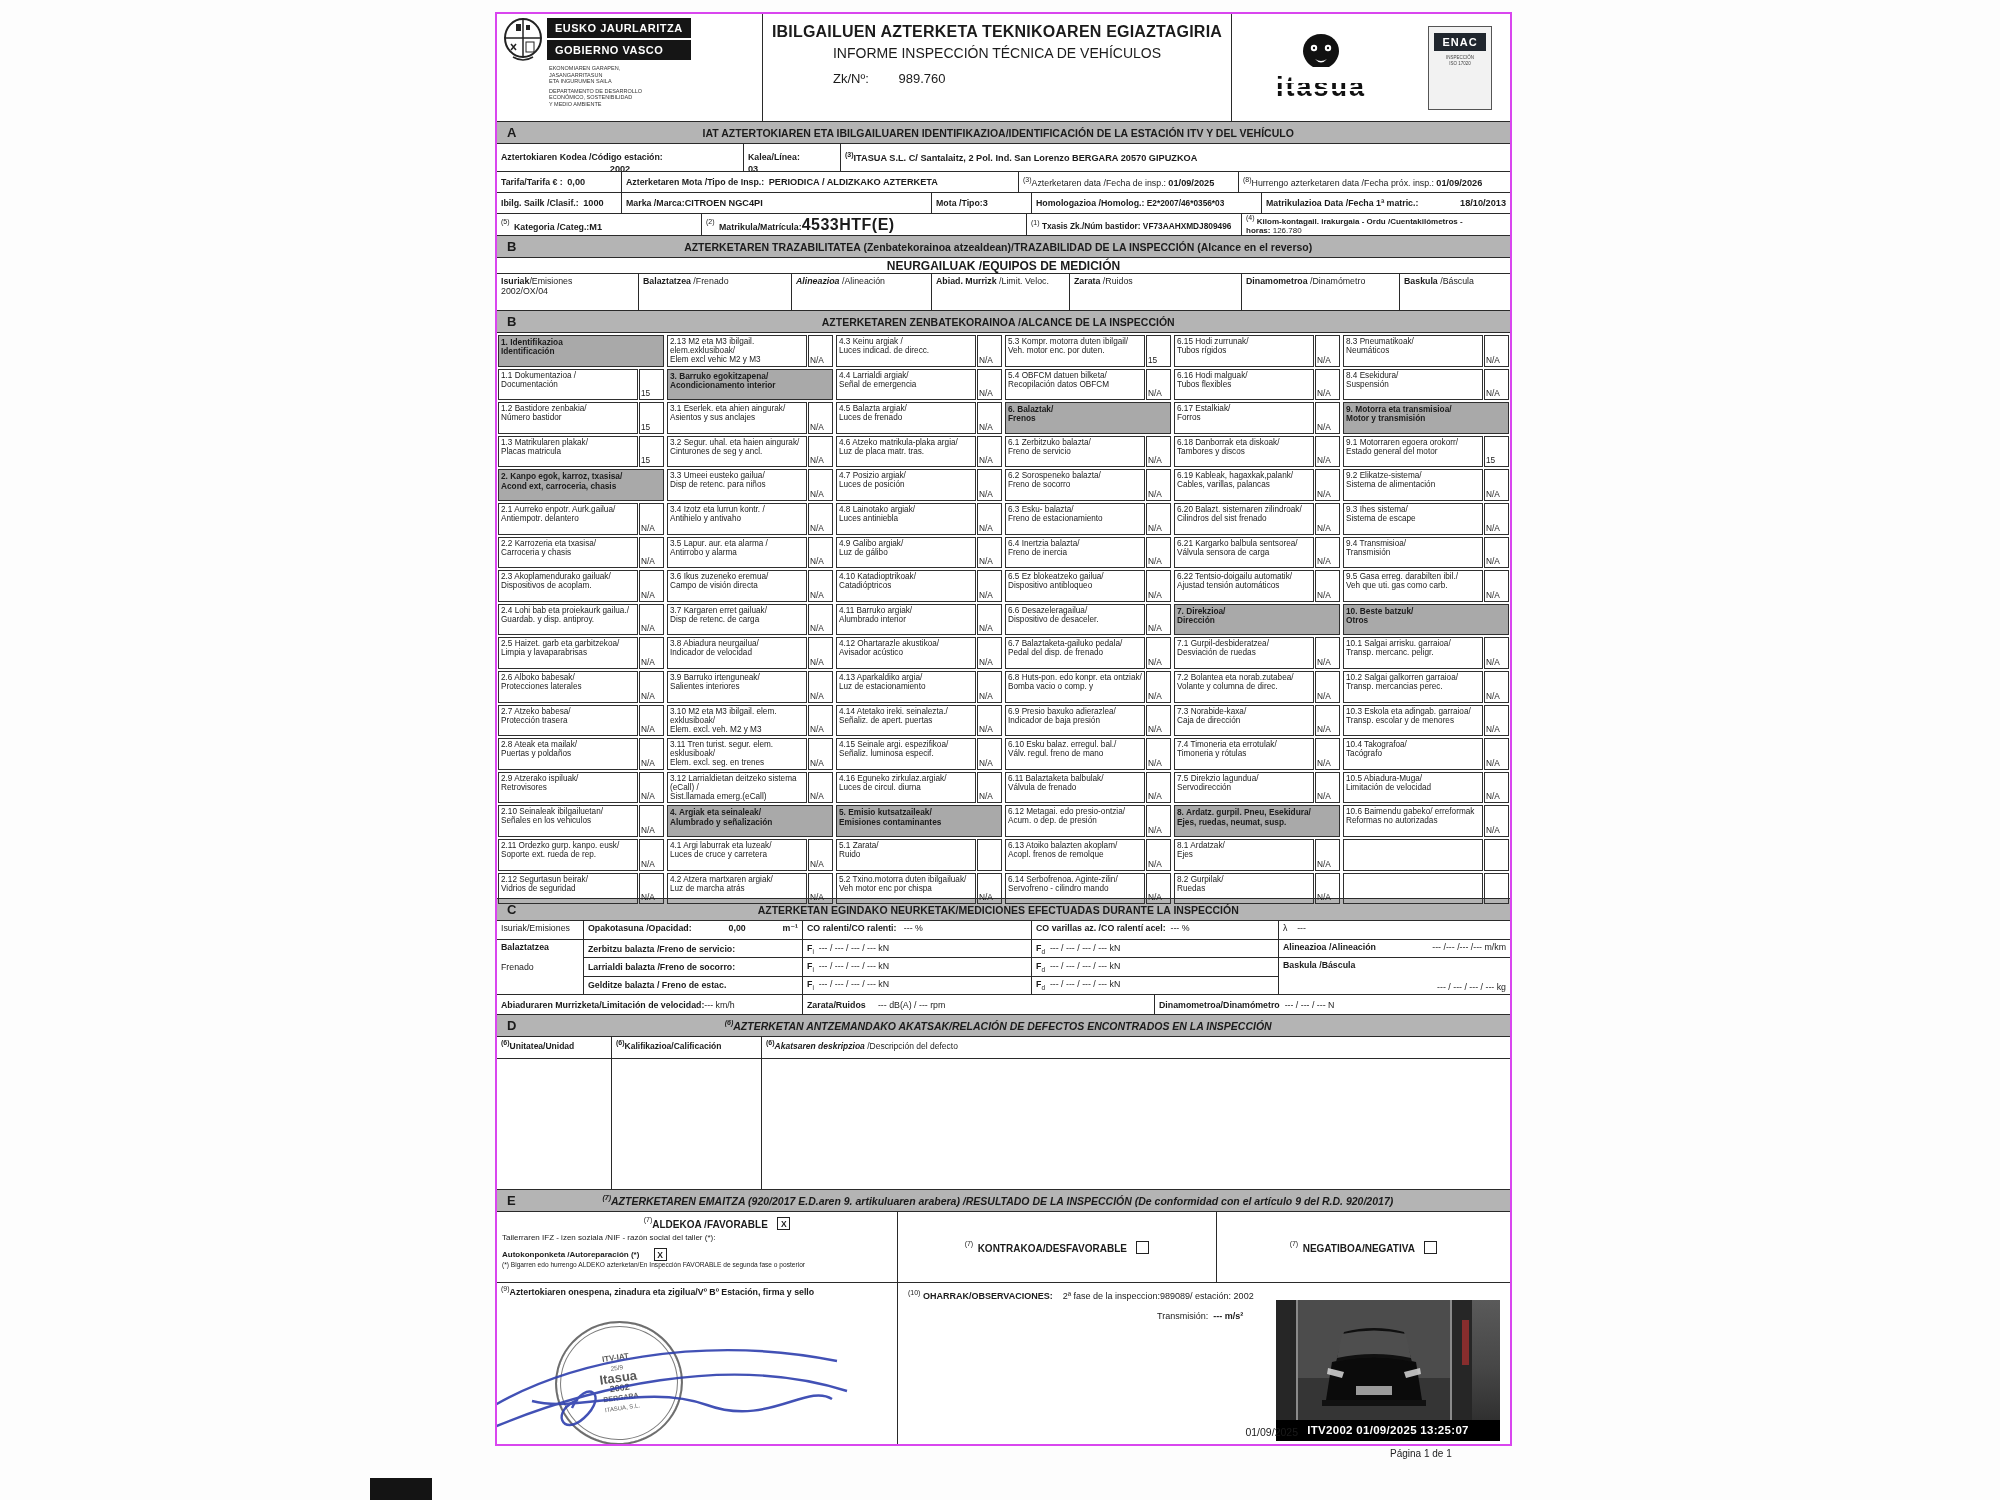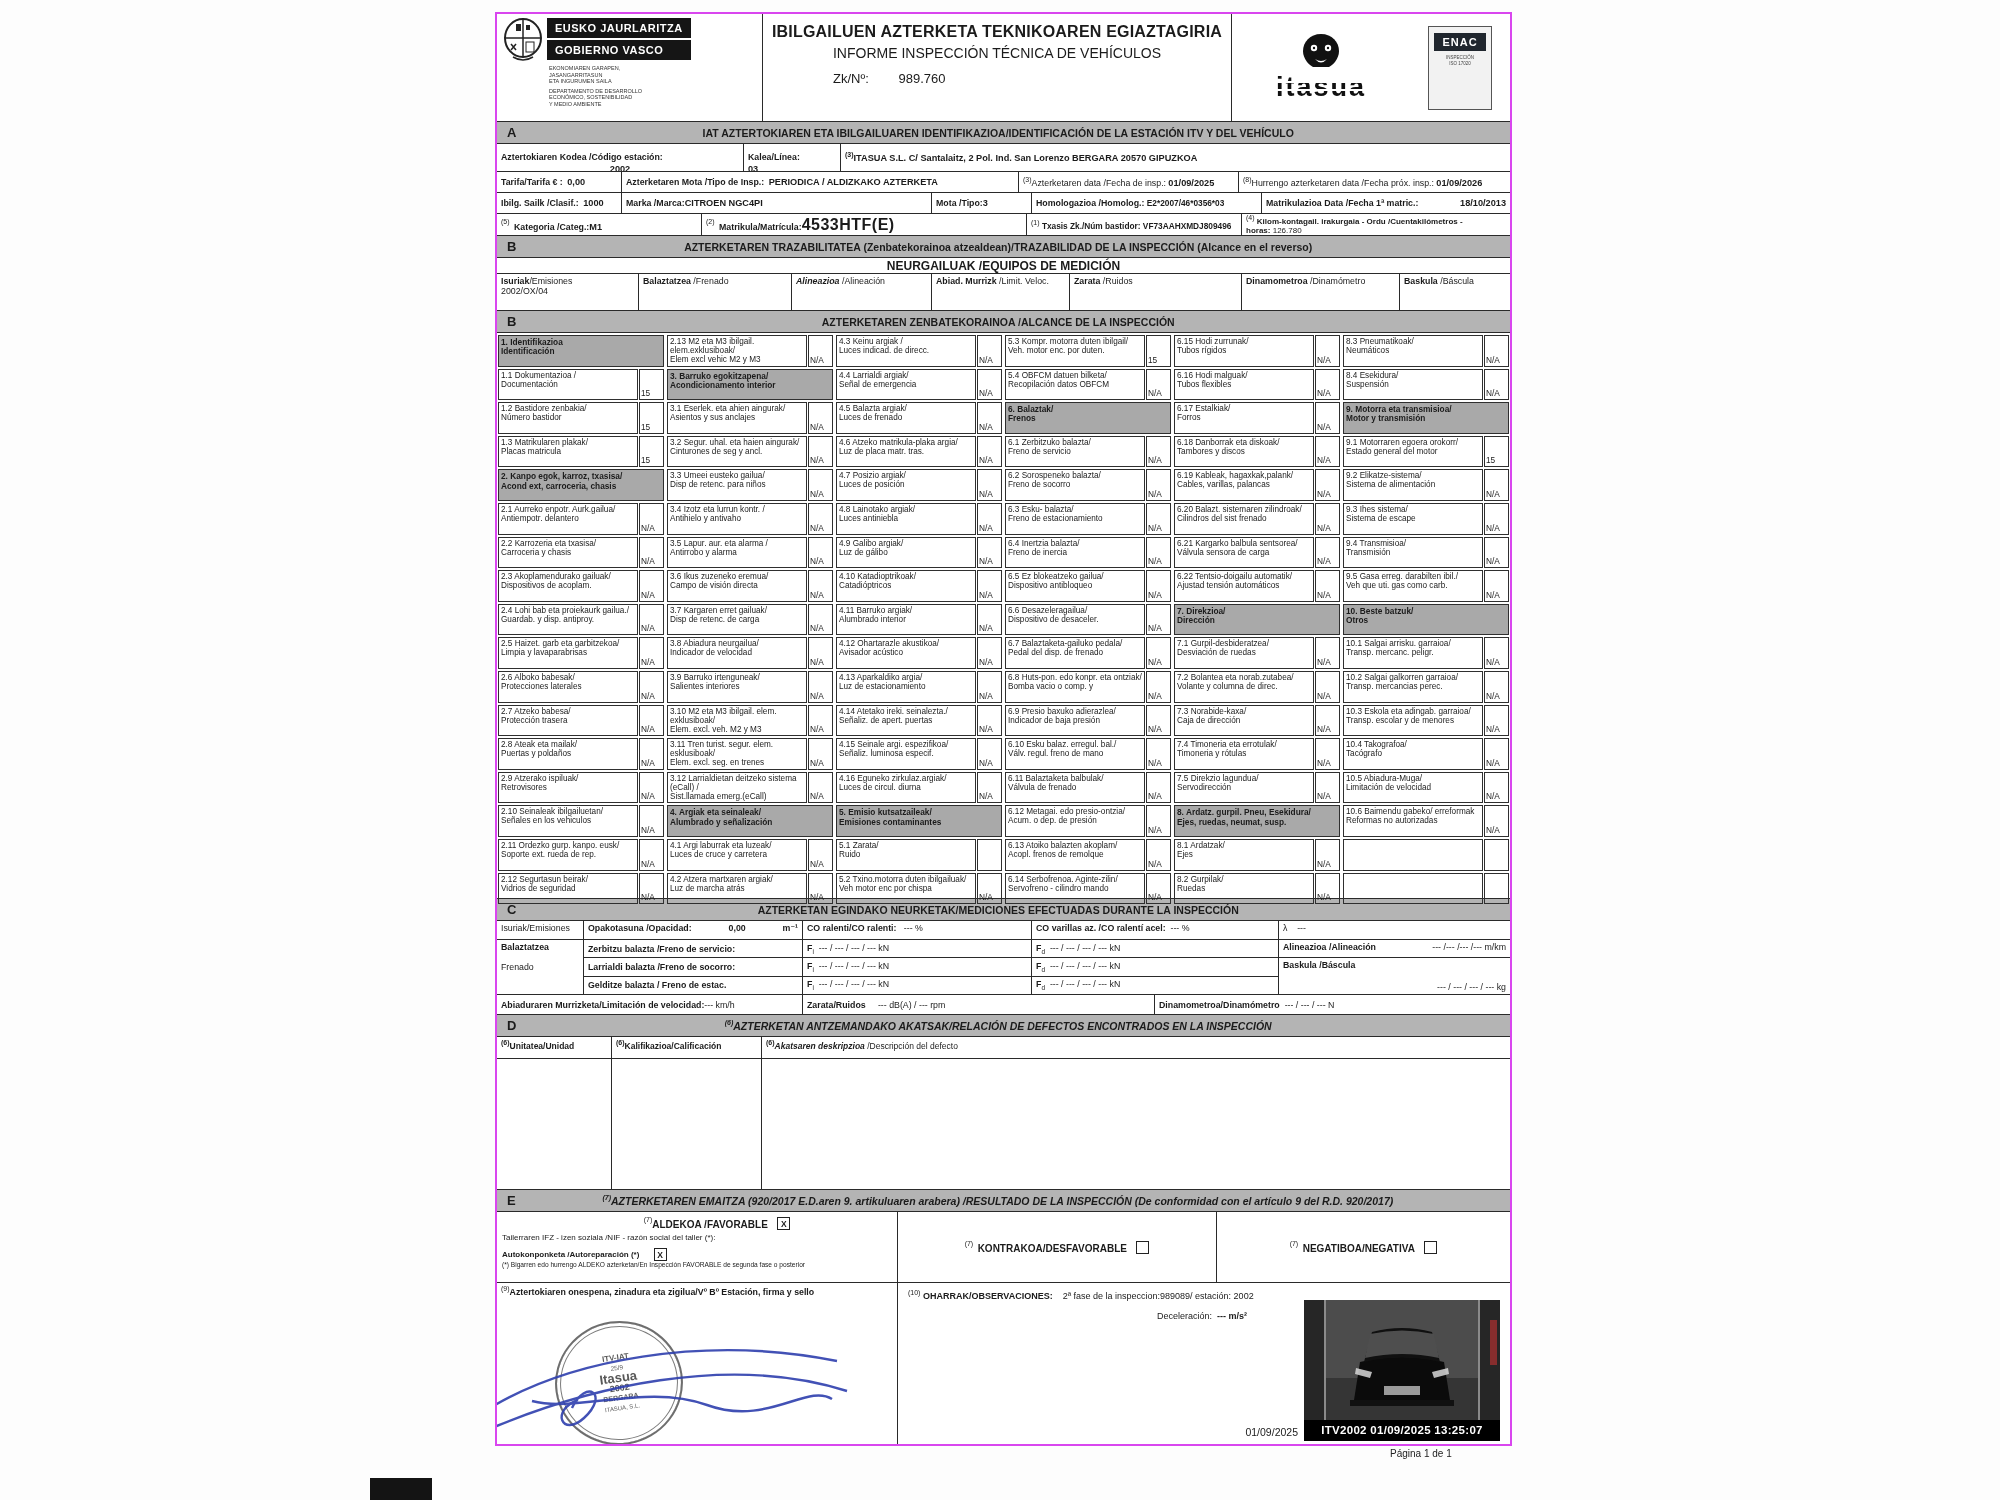--- a/index.html
+++ b/index.html
@@ -83,21 +83,21 @@
   .dbody .cell{height:100%;}
 
   
   .er1{height:70px;}
   .er2{height:161px;border-bottom:none;position:relative;}
   .chk{display:inline-flex;width:11px;height:11px;border:1px solid #222;align-items:center;justify-content:center;
        font-size:8.5px;font-weight:bold;vertical-align:middle;margin-left:5px;background:#fff;}
   .eresult{font-size:10px;font-weight:bold;}
   .tiny{font-size:6.6px;}
   .obsline{font-size:9px;padding:4px 6px;}
-  .photo{position:absolute;right:10px;bottom:3px;width:196px;margin-left:12px;}
+  .photo{position:absolute;right:10px;bottom:3px;width:224px;margin-left:12px;}
   .photo-img{height:120px;position:relative;background:linear-gradient(#5a5a5a,#474747 55%,#303030);overflow:hidden;}
   .photo-cap{height:21px;background:#000;color:#fff;font-size:11.5px;font-weight:bold;text-align:center;line-height:21px;letter-spacing:.3px;}
   .photo-date{position:absolute;right:212px;bottom:6px;font-size:10.5px;}
   .pagenum{position:absolute;left:1390px;top:1448px;font-size:10px;color:#222;}
   .artifact{position:absolute;left:370px;top:1478px;width:62px;height:22px;background:#141414;}
   .stamp{position:absolute;left:58px;top:38px;width:124px;height:120px;transform:rotate(-8deg);
          border:2px solid #555;border-radius:50%;display:flex;flex-direction:column;align-items:center;justify-content:center;
          color:#3c3c3c;box-shadow:inset 0 0 0 3px #fff, inset 0 0 0 4px #666;opacity:.85;}
   .stamp div{line-height:10px;}
   .sig{position:absolute;left:-20px;top:30px;pointer-events:none;}
@@ -833,21 +833,21 @@
             <path d="M95 95 c 14,-30 38,-14 12,10 c -22,20 -34,-8 -6,-18"></path>
           </g>
         </svg>
       </div>
       <div class="cell" style="flex:1;position:relative">
         <div class="obsline">
           <sup>(10)</sup> <span class="b">OHARRAK/OBSERVACIONES:</span>
           &nbsp;&nbsp;&nbsp;<span>2ª fase de la inspeccion:989089/ estación: 2002</span>
         </div>
         <div style="font-size:9px;margin-left:255px;margin-top:6px">
-          <span>Deceleración:</span>&nbsp;&nbsp;<span class="b">--- m/s²</span>
+          <span>Transmisión:</span>&nbsp;&nbsp;<span class="b">--- m/s²</span>
         </div>
         <div class="photo">
           <div class="photo-img">
             <svg width="196" height="120" viewBox="0 0 196 120">
               <rect x="0" y="0" width="196" height="120" fill="#4c4c4c"></rect>
               <rect x="0" y="78" width="196" height="42" fill="#353535"></rect>
               <rect x="0" y="0" width="20" height="120" fill="#262626"></rect>
               <rect x="176" y="0" width="20" height="120" fill="#262626"></rect>
               <rect x="20" y="0" width="2" height="120" fill="#8a8a8a"></rect>
               <rect x="174" y="0" width="2" height="120" fill="#8a8a8a"></rect>

